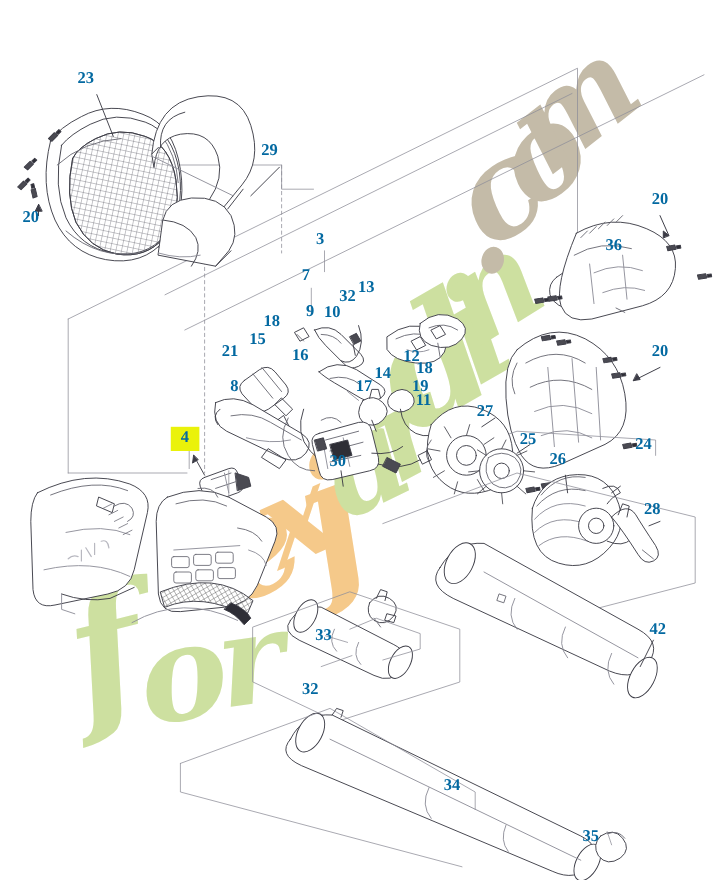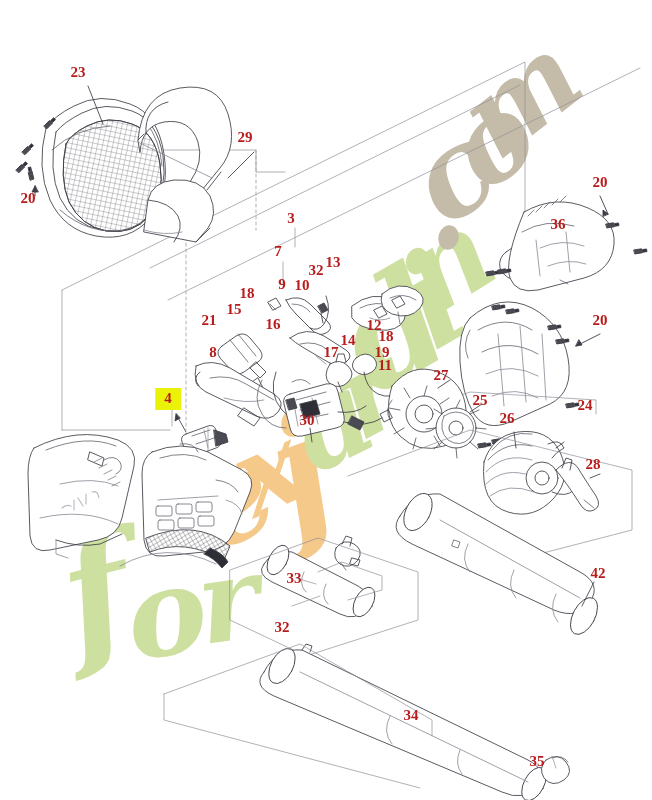--- a/index.html
+++ b/index.html
@@ -1,19 +1,19 @@
 <!DOCTYPE html>
 <html><head>
 <meta charset="utf-8">
 <style>
   html,body{margin:0;padding:0;background:#fff;}
   body{width:652px;height:800px;font-family:"Liberation Sans",sans-serif;}
   #stage{position:relative;width:652px;height:800px;overflow:hidden;background:#ffffff;}
   #svgroot{position:absolute;left:0;top:0;}
-  .lbl{position:absolute;font-family:"Liberation Serif",serif;font-weight:700;font-size:15px;color:#b91c1c;line-height:1;white-space:nowrap;}
+  .lbl{position:absolute;font-family:"Liberation Serif",serif;font-weight:700;font-size:15px;color:#0369a1;line-height:1;white-space:nowrap;}
   .lbl.hl{background:#eaf20a;padding:3px 9px 4px 9px;}
   .wm{position:absolute;font-family:"DejaVu Serif",serif;font-style:italic;font-weight:700;pointer-events:none;user-select:none;white-space:nowrap;}
 </style>
 </head>
 <body>
 
 <div id="stage">
 
   <div id="wm-layer">
       <div class="wm" style="left: 96px; top: 592px; font-size: 150px; color: rgb(205, 224, 160); transform: translate(-50%, -50%) rotate(-14deg);">f</div>

